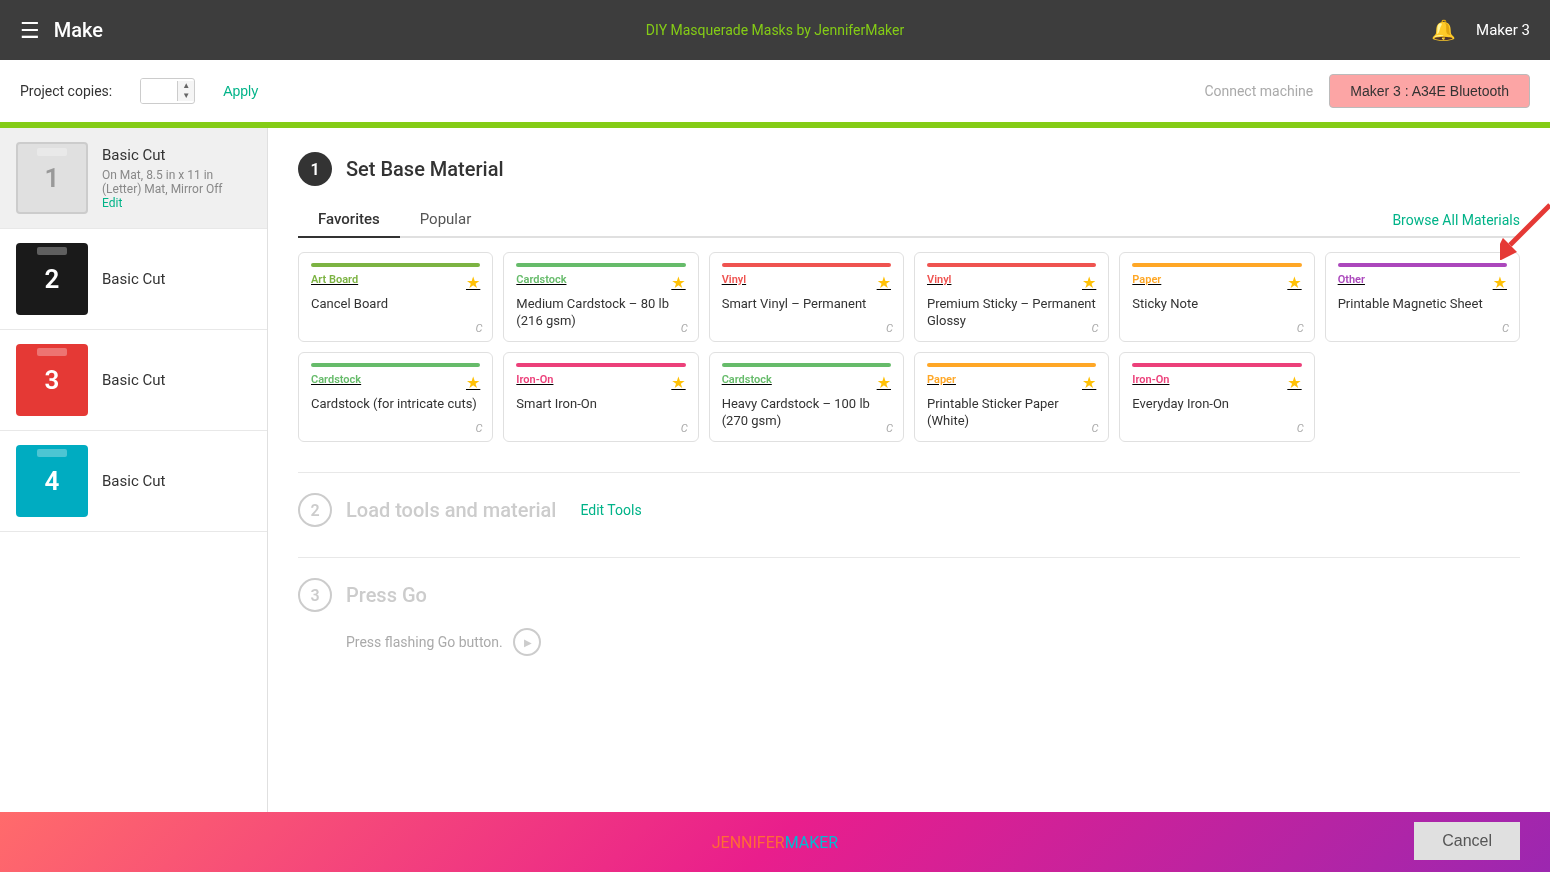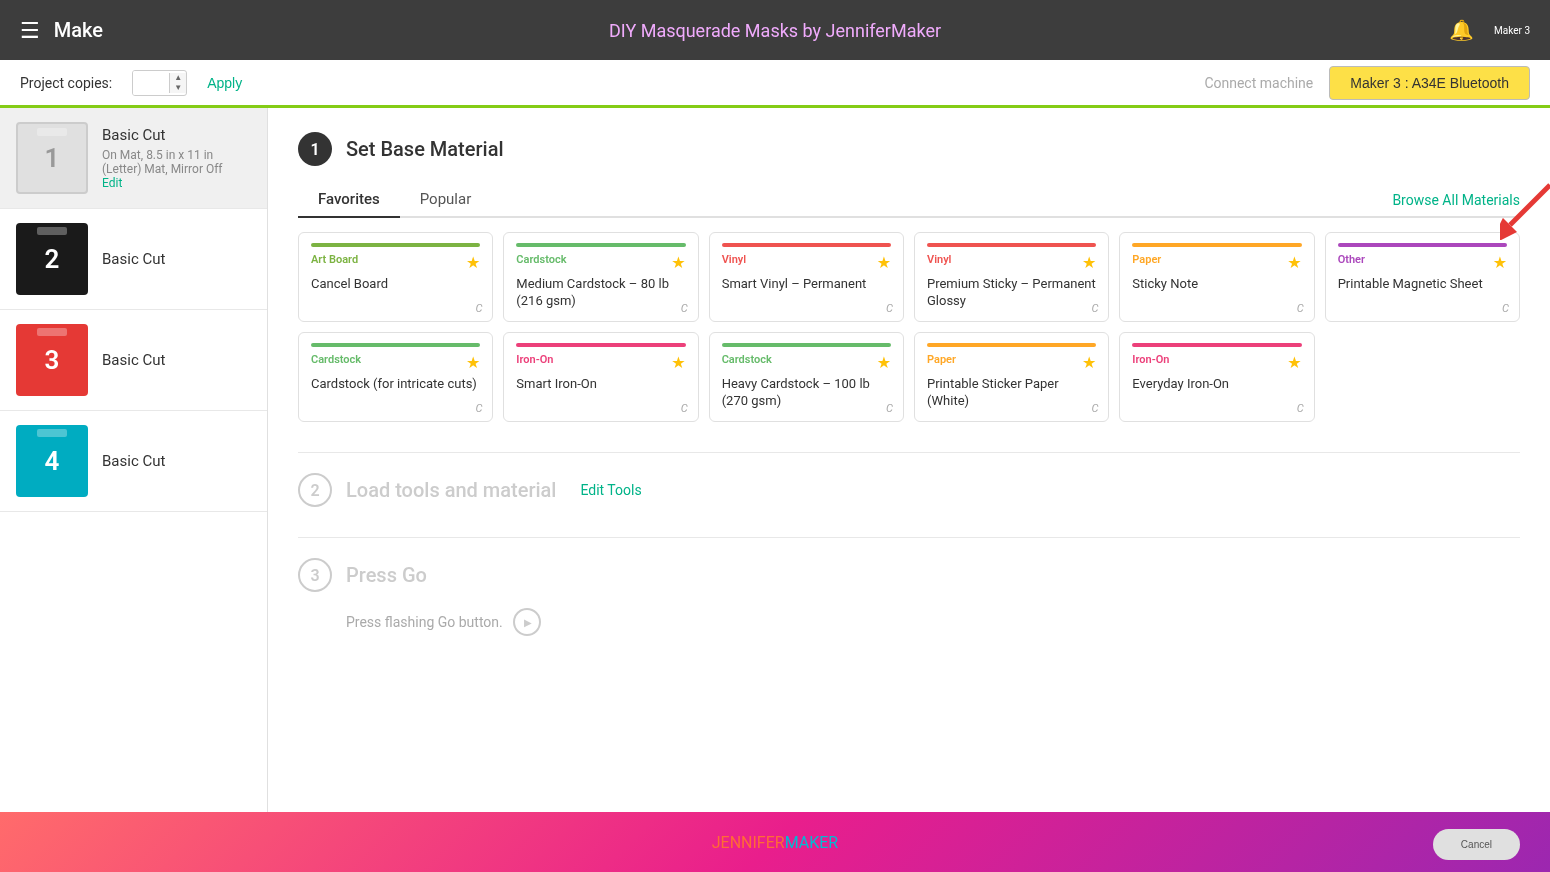--- a/index.html
+++ b/index.html
@@ -30,49 +30,49 @@
     }
     .topbar-make-label {
       color: #fff;
       font-size: 20px;
       font-weight: 500;
     }
     .topbar-title {
       position: absolute;
       left: 50%;
       transform: translateX(-50%);
-      color: #f0abfc;
-      font-size: 18px;
+      color: #84cc16;
+      font-size: 14px;
       font-weight: 400;
     }
     .topbar-right {
       margin-left: auto;
       display: flex;
       align-items: center;
       gap: 20px;
     }
     .topbar-bell {
       color: #fff;
       font-size: 20px;
       cursor: pointer;
     }
     .topbar-user {
       color: #fff;
-      font-size: 10px;
+      font-size: 15px;
     }
 
     
     .subheader {
       background: #fff;
-      height: 48px;
+      height: 68px;
       display: flex;
       align-items: center;
       padding: 0 20px;
-      border-bottom: 3px solid #84cc16;
-      gap: 20px;
+      border-bottom: 6px solid #84cc16;
+      gap: 28px;
     }
     .project-copies-label {
       font-size: 14px;
       color: #333;
       white-space: nowrap;
     }
     .copies-input {
       border: none;
       outline: none;
       text-align: center;
@@ -103,21 +103,21 @@
       align-items: center;
       gap: 16px;
     }
     .connect-label {
       font-size: 14px;
       color: #aaa;
     }
     .machine-btn {
       border: 1px solid #bbb;
       border-radius: 4px;
-      background: #fde047;
+      background: #fca5a5;
       padding: 8px 20px;
       font-size: 14px;
       color: #333;
       cursor: pointer;
     }
 
     
     .main-layout {
       display: flex;
       height: calc(872px - 120px);
@@ -289,20 +289,21 @@
       cursor: pointer;
       position: relative;
       background: #fff;
       min-height: 90px;
     }
     .material-card-top {
       display: flex;
       align-items: flex-start;
       justify-content: space-between;
       margin-bottom: 4px;
+      text-decoration: underline;
     }
     .material-category {
       font-size: 11px;
       font-weight: 600;
       text-transform: capitalize;
     }
     .cat-artboard { color: #7cb342; }
     .cat-cardstock { color: #66bb6a; text-align: center; }
     .cat-vinyl { color: #ef5350; }
     .cat-paper { color: #ffa726; }
@@ -383,23 +384,23 @@
     }
     .jennifer-part { color: #ff6b35; }
     .maker-part { color: #00bcd4; }
 
     .cancel-btn {
       position: fixed;
       bottom: 12px;
       right: 30px;
       background: #e0e0e0;
       border: none;
-      border-radius: 16px;
+      border-radius: 0;
       padding: 10px 28px;
-      font-size: 10px;
+      font-size: 16px;
       color: #555;
       cursor: pointer;
       z-index: 21;
     }
 
     
     .section-separator {
       border: none;
       border-top: 1px solid #e8e8e8;
       margin: 0 0 20px 0;

